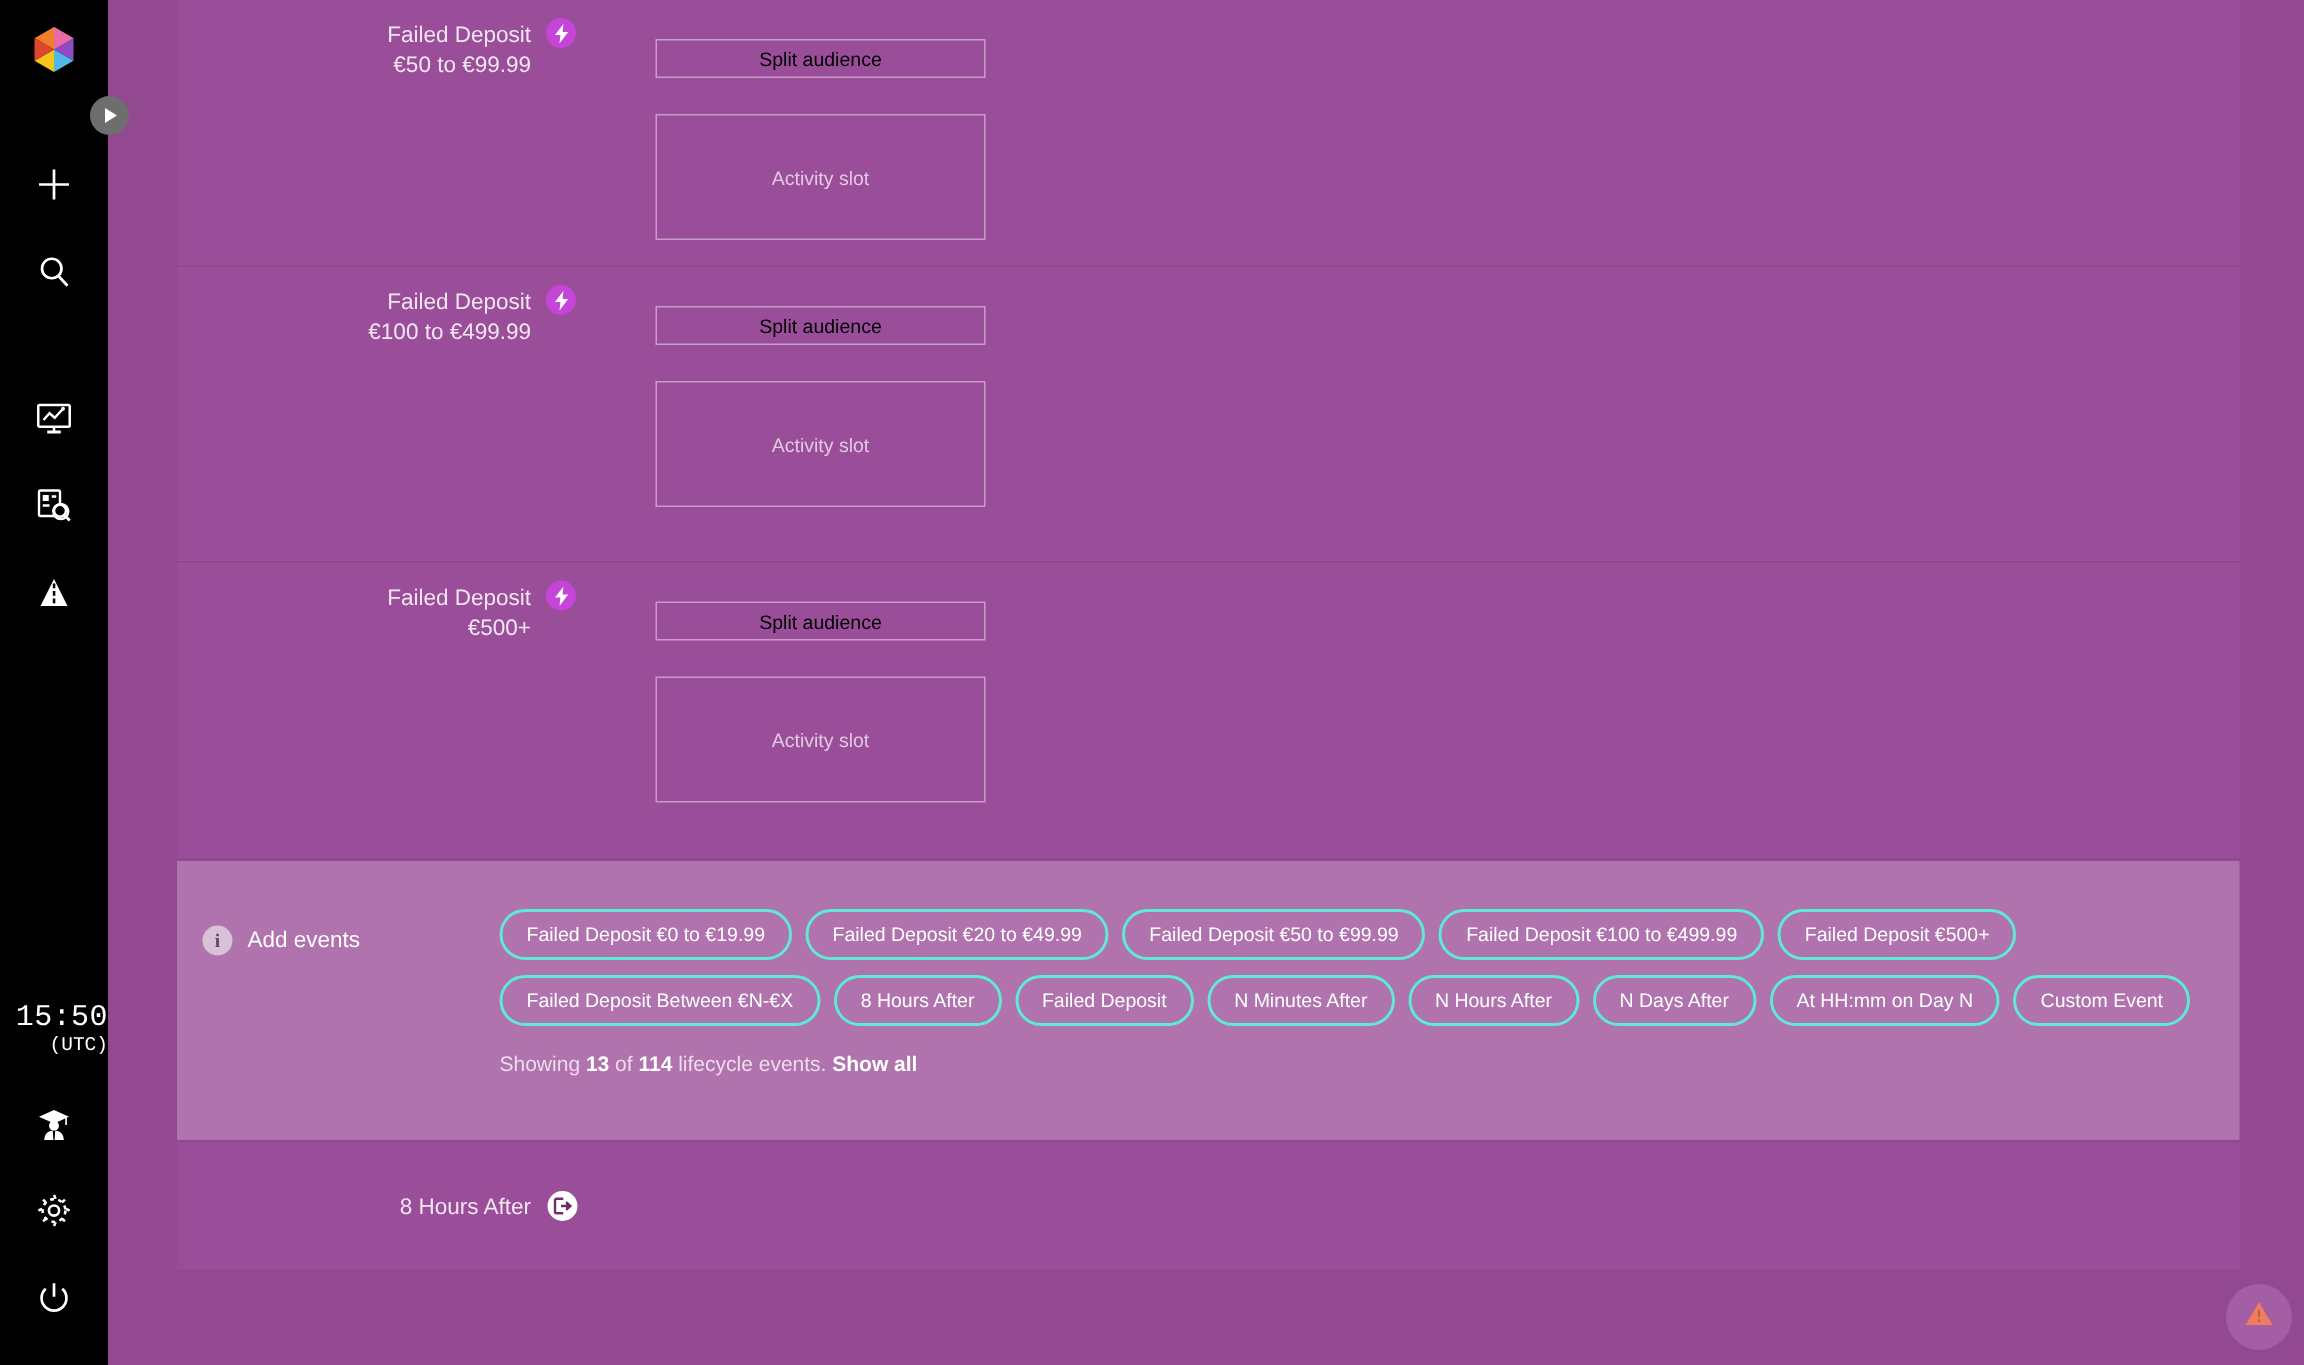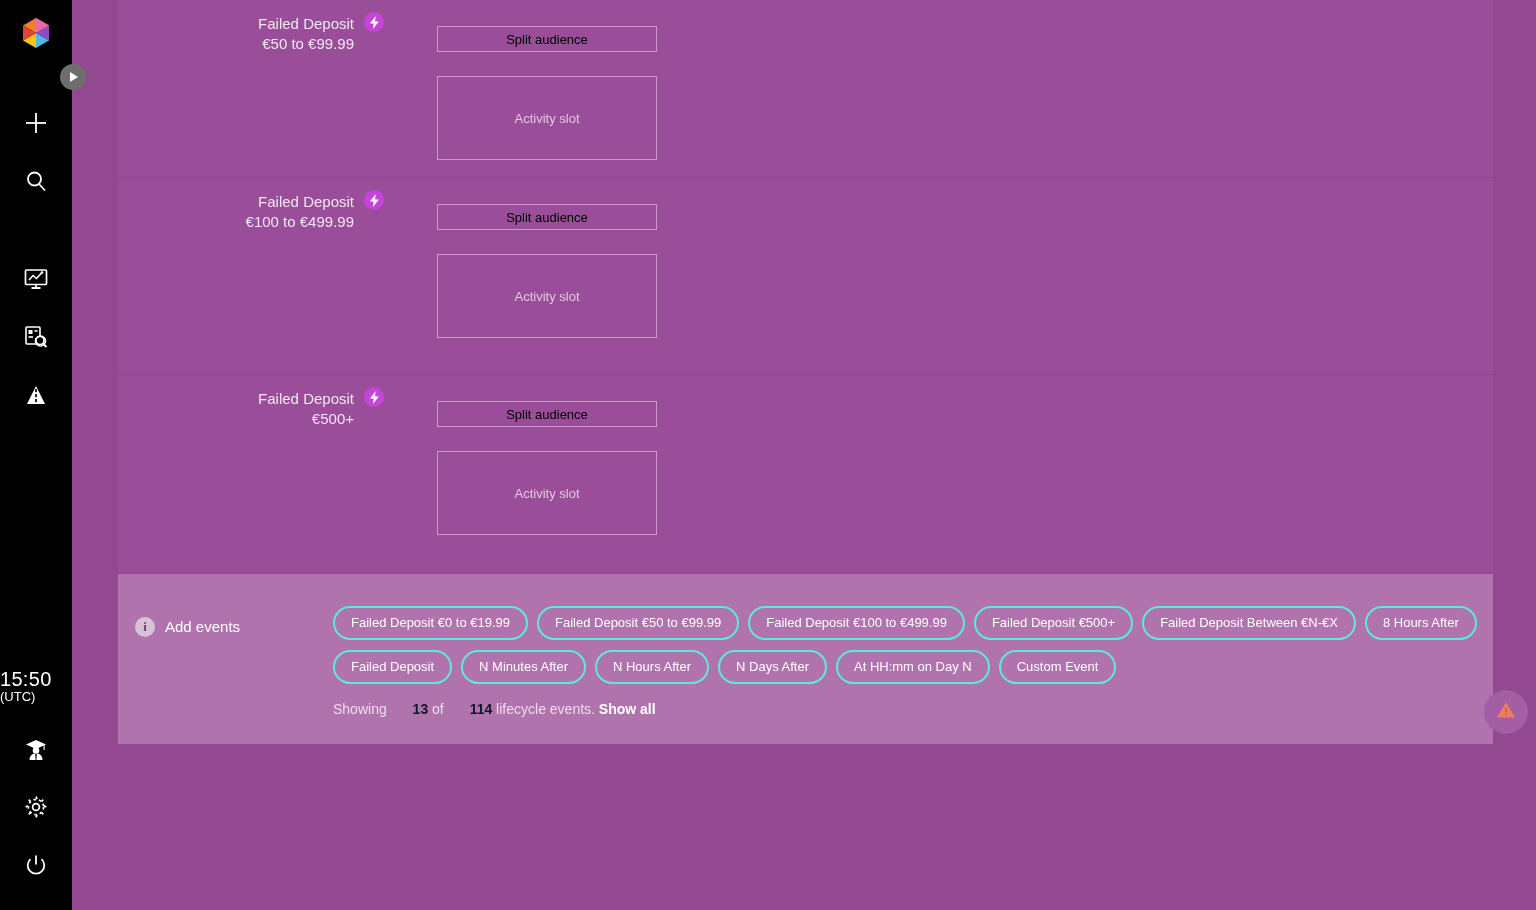--- a/index.html
+++ b/index.html
@@ -25,21 +25,21 @@
     display: flex; align-items: center; justify-content: center;
     color: #ffffff;
   }
   .sb-gap-1 { margin-top: 46px; }
   .sb-gap-2 { margin-top: 14px; }
   .sb-gap-3 { margin-top: 54px; }
   .sb-gap-4 { margin-top: 14px; }
   .sb-gap-5 { margin-top: 14px; }
   .clock {
     position: absolute; left: 0; right: 0; top: 668px;
-    text-align: left; color: #ffffff; line-height: 1.1;
+    text-align: right; color: #ffffff; line-height: 1.1; font-family: Liberation Mono, monospace;
   }
   .clock .t { font-size: 20px; letter-spacing: .3px; }
   .clock .z { font-size: 13px; }
   .sb-bottom { position: absolute; left: 0; right: 0; }
   .sb-b1 { top: 728px; }
   .sb-b2 { top: 785px; }
   .sb-b3 { top: 843px; }
   .sb-bottom .sb-icon { margin: 0 auto; }
 
   .play-toggle {
@@ -52,21 +52,21 @@
   .play-toggle .tri {
     width: 0; height: 0;
     border-left: 8px solid #ffffff;
     border-top: 5px solid transparent;
     border-bottom: 5px solid transparent;
     margin-left: 2px;
   }
 
   
   .canvas {
-    flex: 1 1 auto; position: relative; height: 744px;
+    flex: 1 1 auto; position: relative; height: 910px;
     background: #93498f;
     overflow: hidden;
   }
   .panel {
     position: absolute;
     left: 46px; top: 0; width: 1375px;
     background: #9a4e9a;
   }
   .panel-rows { top: 0; height: 572px; }
 
@@ -150,21 +150,21 @@
     font-size: 13px;
     padding: 7px 16px;
     white-space: nowrap;
     line-height: 16px;
   }
   .showing {
     margin-top: 17px;
     color: #ecdcec;
     font-size: 14px;
   }
-  .showing b { color: #0f172a; margin-left: 22px; }
+  .showing b { color: #ffffff; }
   .showing .showall { color: #ffffff; font-weight: bold; }
 
   
   .bottomrow {
     top: 762px; height: 84px;
     background: #9a4e9a;
     display: flex;
   }
   .br-label {
     width: 236px; flex: 0 0 236px;
@@ -351,20 +351,21 @@
     </div>
 
     <div class="panel addevents">
       <div class="ae-left">
         <div class="info-dot">i</div>
         <div class="lbl">Add events</div>
       </div>
       <div class="ae-right">
         <div class="chips">
           <div class="chip">Failed Deposit €0 to €19.99</div>
+          <div class="chip">Failed Deposit €20 to €49.99</div>
           <div class="chip">Failed Deposit €50 to €99.99</div>
           <div class="chip">Failed Deposit €100 to €499.99</div>
           <div class="chip">Failed Deposit €500+</div>
           <div class="chip">Failed Deposit Between €N-€X</div>
           <div class="chip">8 Hours After</div>
           <div class="chip">Failed Deposit</div>
           <div class="chip">N Minutes After</div>
           <div class="chip">N Hours After</div>
           <div class="chip">N Days After</div>
           <div class="chip">At HH:mm on Day N</div>

